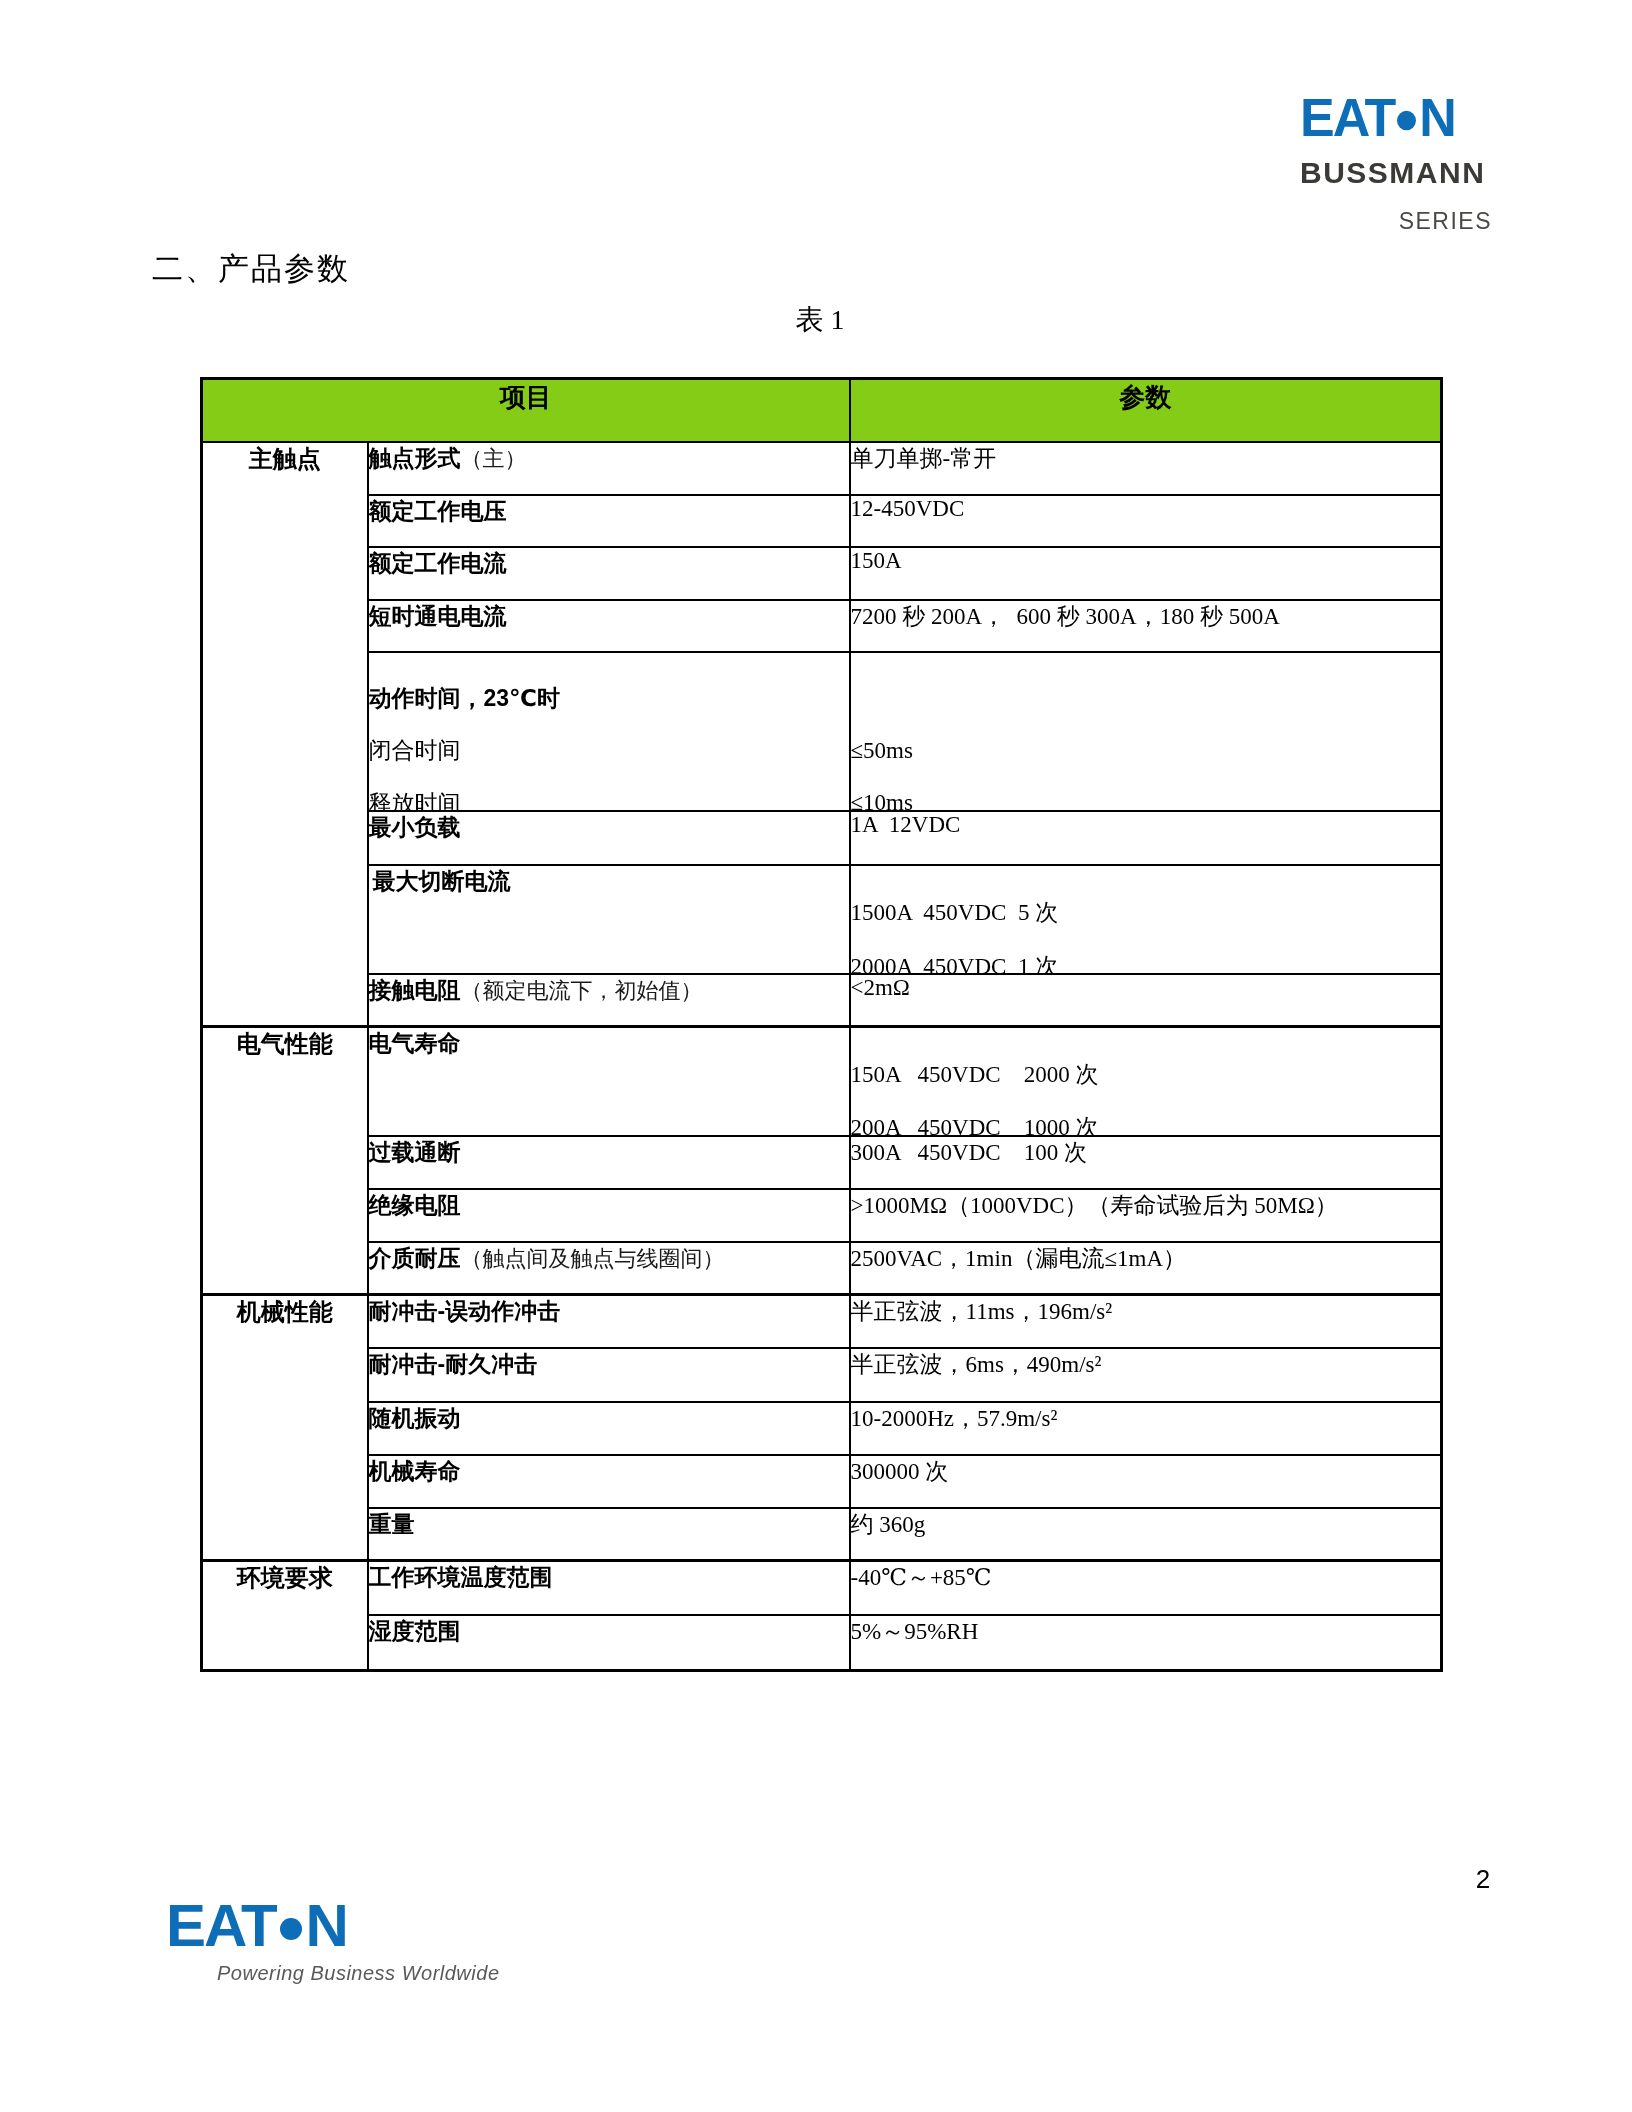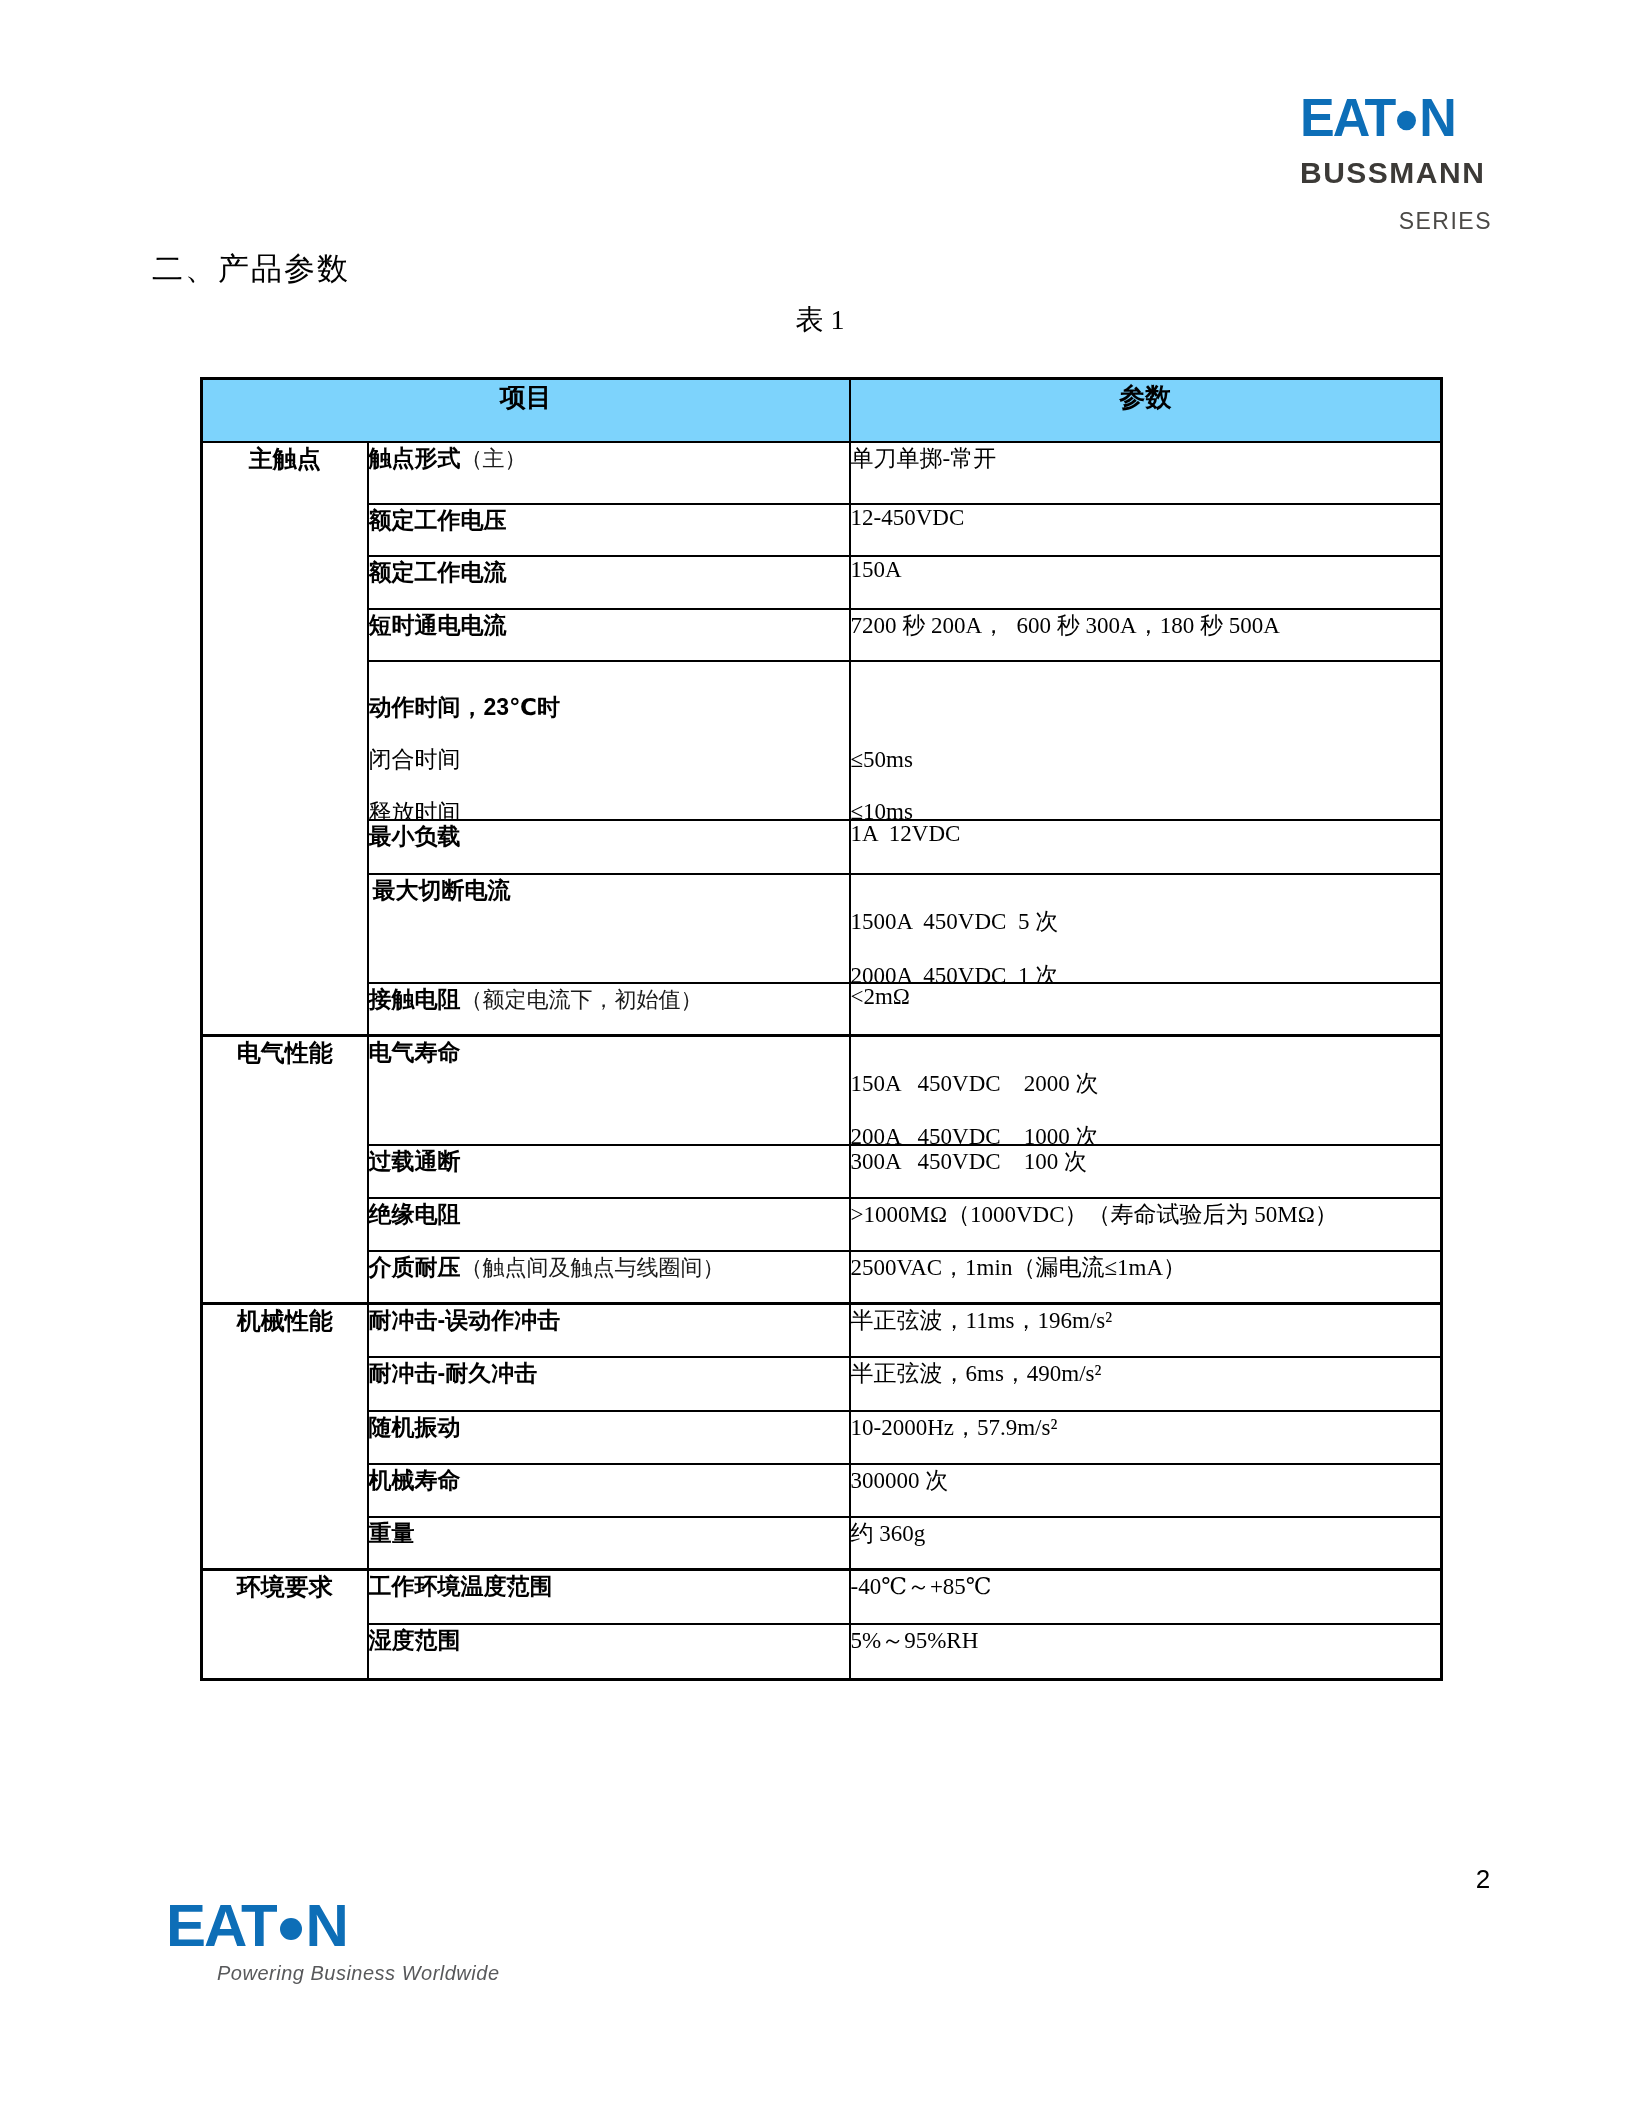--- a/index.html
+++ b/index.html
@@ -46,21 +46,21 @@
     border:3px solid #000;
   }
   table.spec td {
     border:2px solid #000;
     padding:0; vertical-align:top;
     box-sizing:border-box;
     overflow:hidden;
   }
   tr.sec td { border-top:3px solid #000; }
   td.head {
-    background:#7dd3fc;
+    background:#84cc16;
     text-align:center; vertical-align:middle;
     font-family:"Liberation Sans","DejaVu Sans",sans-serif;
     font-weight:700; font-size:26px;
   }
   td.group {
     text-align:center; vertical-align:middle;
     font-family:"Liberation Sans","DejaVu Sans",sans-serif;
     font-weight:700; font-size:24px;
   }
   td.item { padding:9px 8px 0 17px; }
@@ -115,21 +115,21 @@
         <col style="width:482px">
         <col style="width:592px">
       </colgroup>
 
   <tbody>
         <tr style="height:63px">
     <td class="head" colspan="2">项目</td>
     <td class="head">参数</td>
   </tr>
 
-  <tr style="height:62px">
+  <tr style="height:53px">
     <td class="group" rowspan="8"><span>主触点</span></td>
     <td class="item"><span class="lbl">触点形式</span><span class="note">（主）</span></td>
     <td class="val"><span>单刀单掷-常开</span></td>
   </tr>
   <tr style="height:52px">
     <td class="item"><span class="lbl">额定工作电压</span></td>
     <td class="val"><span>12-450VDC</span></td>
   </tr>
   <tr style="height:53px">
     <td class="item"><span class="lbl">额定工作电流</span></td>

